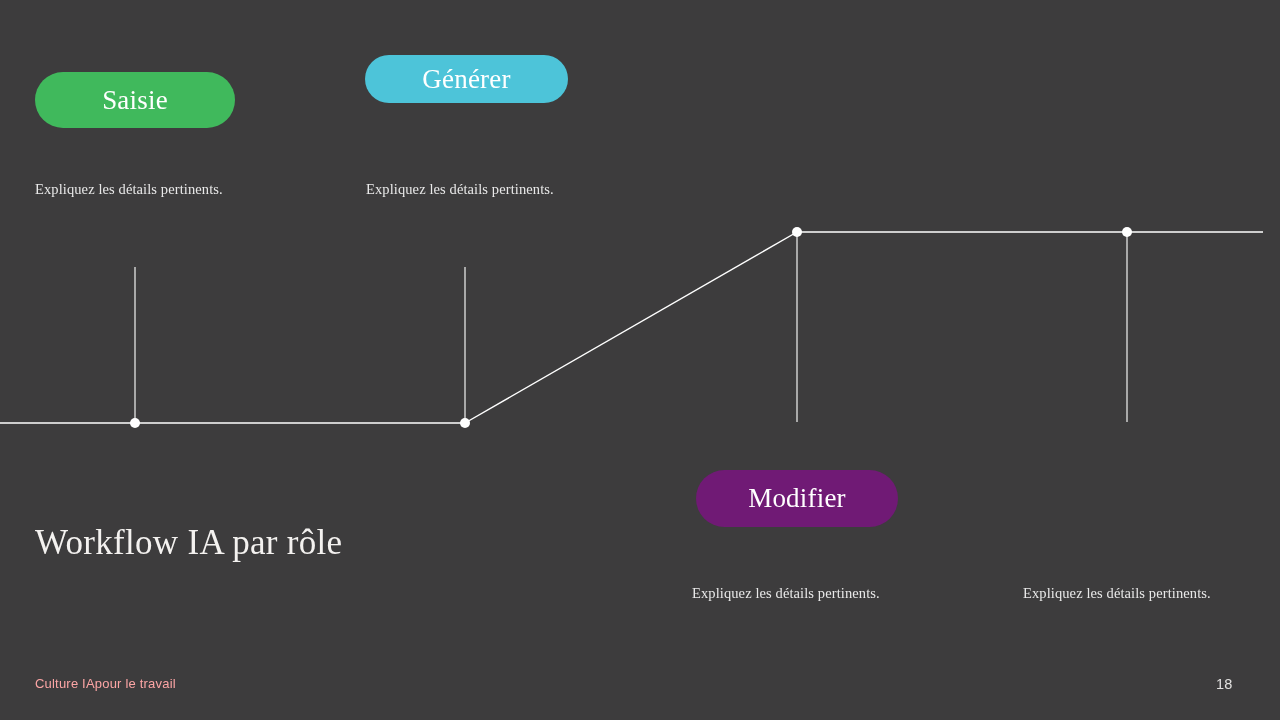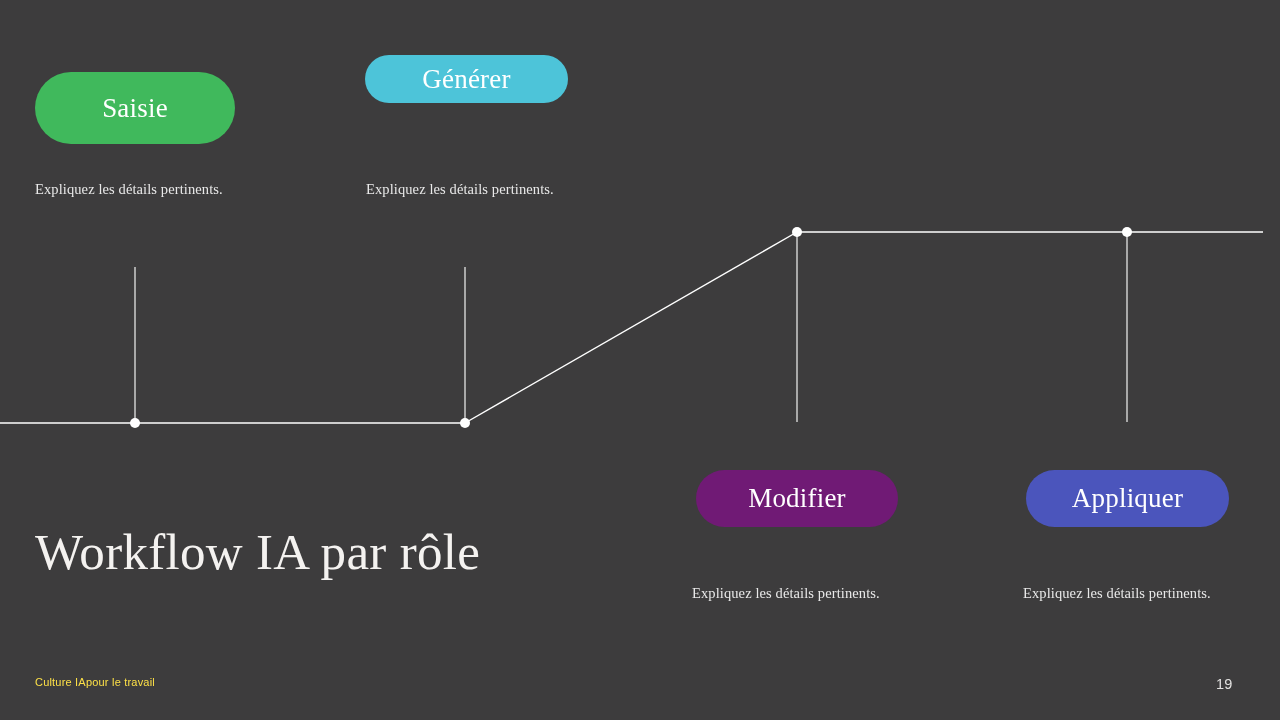--- a/index.html
+++ b/index.html
@@ -56,33 +56,33 @@
     white-space: nowrap;
   }
 
   
   #slide-title {
     position: absolute;
     left: 35px;
     top: 523px;
     color: #f4f2f0;
     font-family: "Liberation Serif", serif;
-    font-size: 51px;
+    font-size: 35px;
     font-weight: 400;
     letter-spacing: 0.3px;
     white-space: nowrap;
   }
 
   
   #footer-label {
     position: absolute;
     left: 35px;
     top: 676px;
-    color: #fde047;
-    font-size: 11px;
+    color: #fca5a5;
+    font-size: 13px;
     letter-spacing: 0.2px;
     white-space: nowrap;
     text-align: center;
   }
   #footer-page {
     position: absolute;
     left: 1216px;
     top: 676px;
     color: #e2e1e0;
     font-size: 14.5px;
@@ -107,39 +107,36 @@
     <line x1="465" y1="267" x2="465" y2="423" stroke="#d8d8d8" stroke-width="1.4"></line>
     <line x1="797" y1="232" x2="797" y2="422" stroke="#d8d8d8" stroke-width="1.4"></line>
     <line x1="1127" y1="232" x2="1127" y2="422" stroke="#d8d8d8" stroke-width="1.4"></line>
 
     <circle cx="135" cy="423" r="5" fill="#ffffff"></circle>
     <circle cx="465" cy="423" r="5" fill="#ffffff"></circle>
     <circle cx="797" cy="232" r="5" fill="#ffffff"></circle>
     <circle cx="1127" cy="232" r="5" fill="#ffffff"></circle>
   </svg>
 
-  <div class="pill" style="left:35px; top:72px; width:200px; height:72px; background:#40b95c;">
+  <div class="pill" style="left:35px; top:72px; width:200px; height:56px; background:#40b95c;">
     <span>Saisie</span>
   </div>
 
   <div class="pill" style="left:365px; top:55px; width:203px; height:48px; background:#4dc4d9;">
     <span>Générer</span>
   </div>
 
   <div class="pill" style="left:696px; top:470px; width:202px; height:57px; background:#701a75;">
     <span>Modifier</span>
   </div>
 
-  <div class="pill" style="left:1026px; top:470px; width:203px; height:57px; background:#4b55bc;">
-    <span>Appliquer</span>
-  </div>
 
   <div class="caption" style="left:35px; top:181px;">Expliquez les détails pertinents.</div>
   <div class="caption" style="left:366px; top:181px;">Expliquez les détails pertinents.</div>
   <div class="caption" style="left:692px; top:585px;">Expliquez les détails pertinents.</div>
   <div class="caption" style="left:1023px; top:585px;">Expliquez les détails pertinents.</div>
 
   <div id="slide-title">Workflow IA par rôle</div>
 
   <div id="footer-label">Culture IApour le travail</div>
-  <div id="footer-page">19</div>
+  <div id="footer-page">18</div>
 
 </div>
 
 </body></html>

